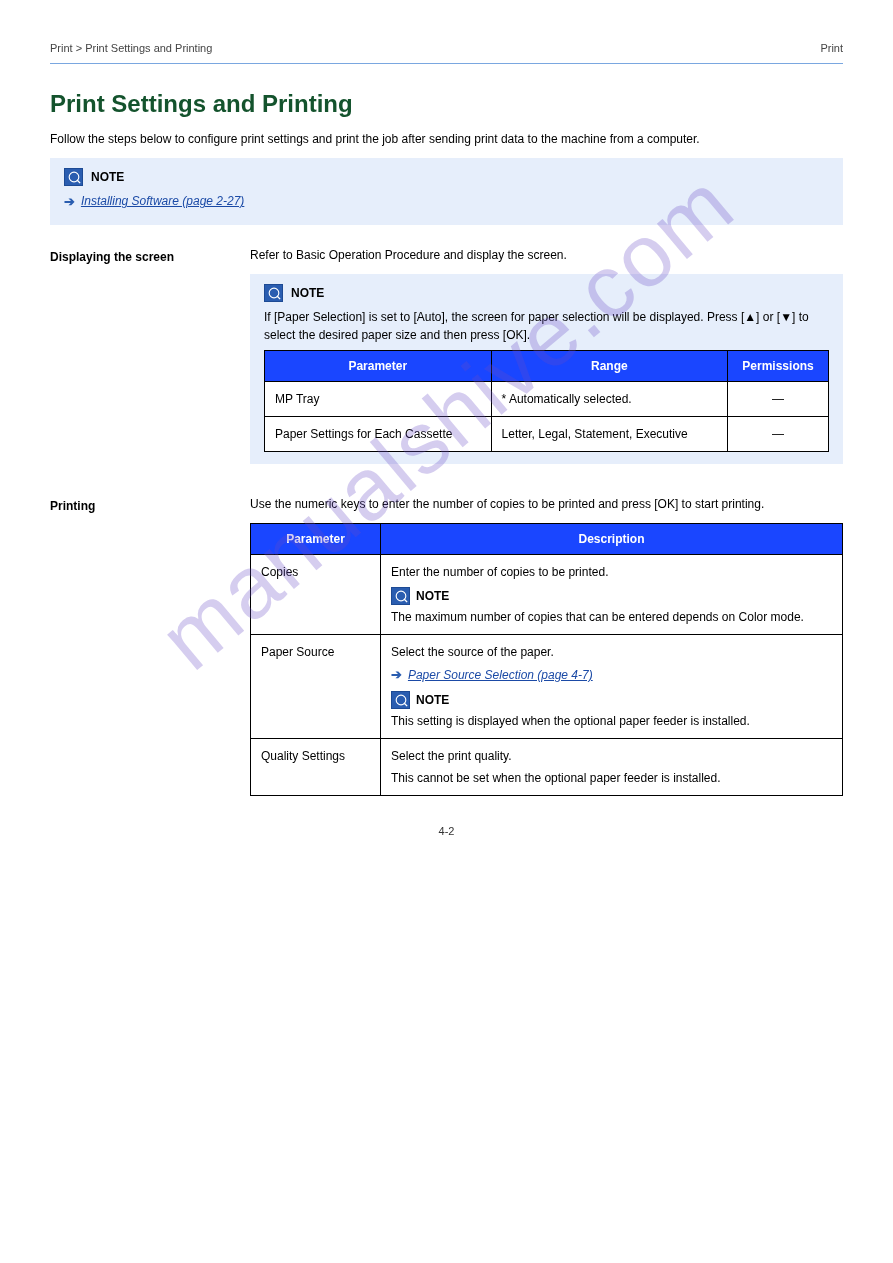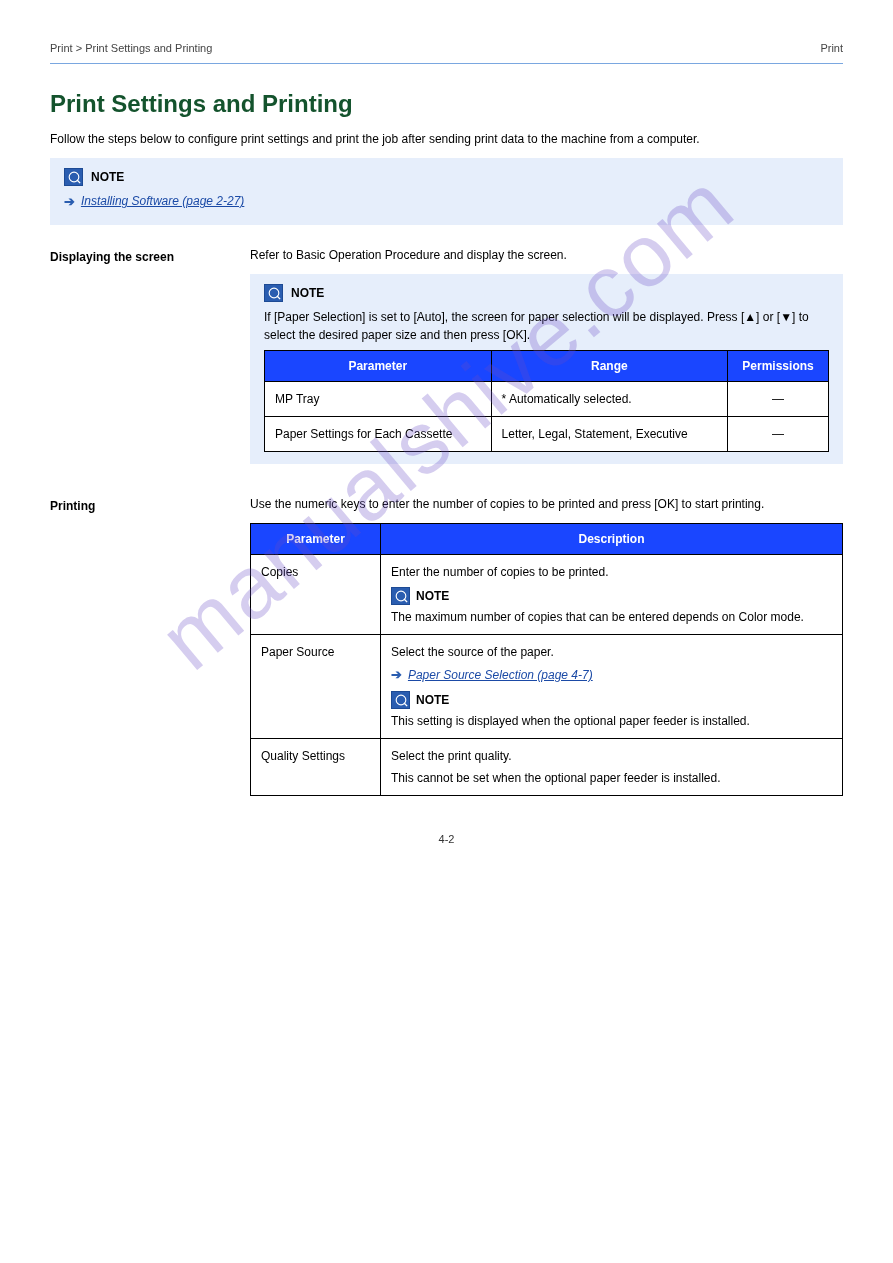--- a/index.html
+++ b/index.html
@@ -45,21 +45,21 @@
 
   table { border-collapse: collapse; width: 100%; font-size: 12px; margin-top: 6px; padding-left: 18px; }
   th { background: #1a46ff; color: #fff; font-weight: 700; text-align: center; padding: 6px 8px; border: 1px solid #000; }
   td { border: 1px solid #000; padding: 8px 10px; vertical-align: top; color: #000; background: #fff; }
   .table1 td { text-align: center; }
   .table1 td.left { text-align: left; }
   .table2 td.c0 { width: 130px; }
 
   .inline-note { display: inline-flex; align-items: center; gap: 6px; font-weight: 700; }
 
-  .footer { position: absolute; bottom: 8px; width: calc(100% - 100px); text-align: center; font-size: 11px; color: #333; }
+  .footer { position: absolute; bottom: 16px; width: calc(100% - 100px); text-align: center; font-size: 11px; color: #333; }
 </style>
 </head>
 <body>
 
 <div class="watermark">manualshive.com</div>
 
 <div class="header-row">
   <span>Print &gt; Print Settings and Printing</span>
   <span>Print</span>
 </div>

